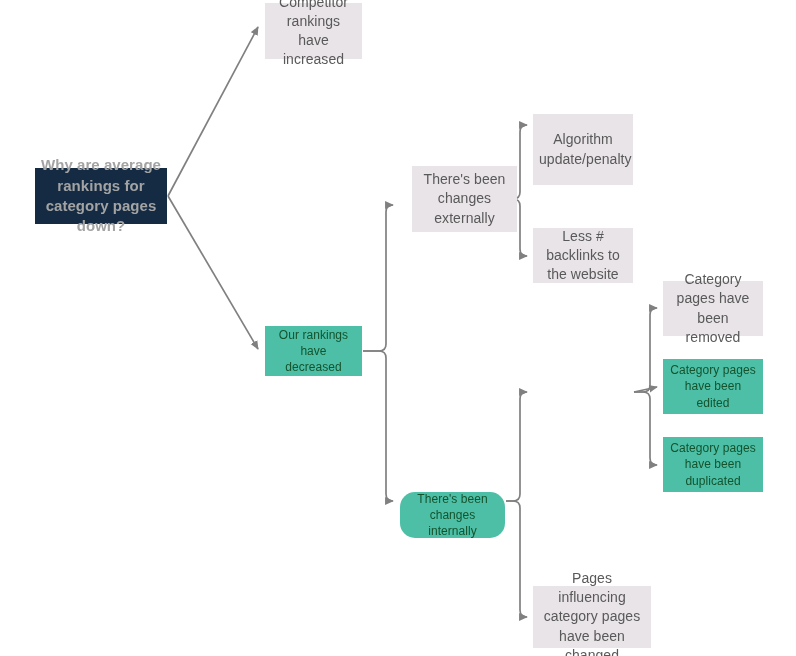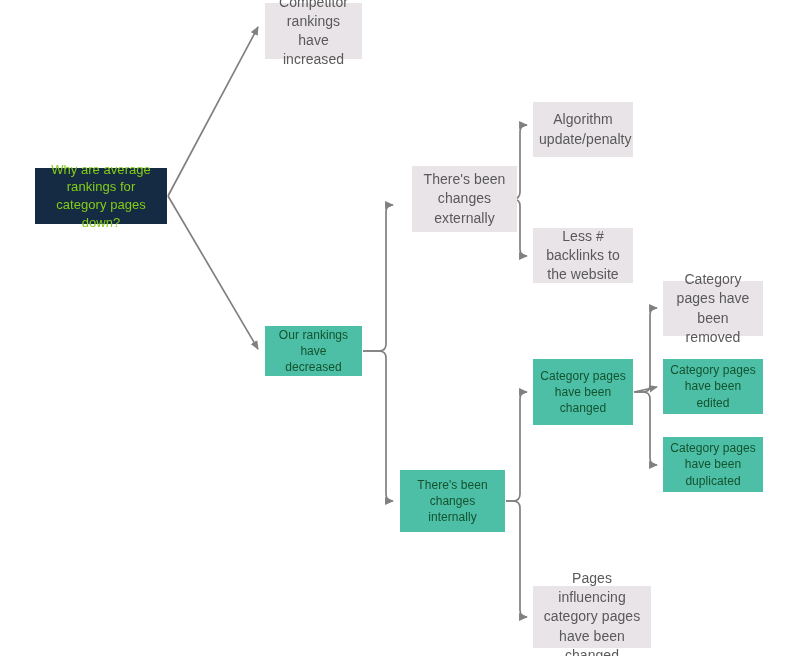--- a/index.html
+++ b/index.html
@@ -37,23 +37,23 @@
     line-height: 1.36;
     letter-spacing: 0.05px;
     z-index: 2;
   }
   .node .label {
     display: block;
     width: 100%;
   }
   .node.root {
     background: #142b43;
-    color: #84cc16;
-    font-size: 13px;
-    font-weight: 400;
+    color: #a3a3a3;
+    font-size: 15px;
+    font-weight: 700;
   }
   .node.gray {
     background: #e9e4e8;
     color: #595959;
     font-size: 14px;
   }
   .node.teal {
     background: #4cbfa6;
     color: #14532d;
     font-size: 12px;
@@ -106,35 +106,32 @@
   </div>
 
   <div class="node teal" style="left:265px; top:326px; width:97px; height:50px;">
     <span class="label">Our rankings have decreased</span>
   </div>
 
   <div class="node gray" style="left:400px; top:166px; width:105px; height:66px;margin-left:12px;">
     <span class="label">There's been changes externally</span>
   </div>
 
-  <div class="node gray" style="left:533px; top:102px; width:100px; height:55px;">
+  <div class="node gray" style="left:533px; top:114px; width:100px; height:71px;">
     <span class="label">Algorithm update/penalty</span>
   </div>
 
   <div class="node gray" style="left:533px; top:228px; width:100px; height:55px;">
     <span class="label">Less # backlinks to the website</span>
   </div>
 
-  <div class="node teal" style="left:400px; top:470px; width:105px; height:62px;">
+  <div class="node teal" style="left:400px; top:492px; width:105px; height:46px;border-radius:15px;">
     <span class="label">There's been changes internally</span>
   </div>
 
-  <div class="node teal" style="left:533px; top:359px; width:100px; height:66px;">
-    <span class="label">Category pages have been changed</span>
-  </div>
 
   <div class="node gray" style="left:663px; top:281px; width:100px; height:55px;">
     <span class="label">Category pages have been removed</span>
   </div>
 
   <div class="node teal" style="left:663px; top:359px; width:100px; height:55px;">
     <span class="label">Category pages have been edited</span>
   </div>
 
   <div class="node teal" style="left:663px; top:437px; width:100px; height:55px;">

